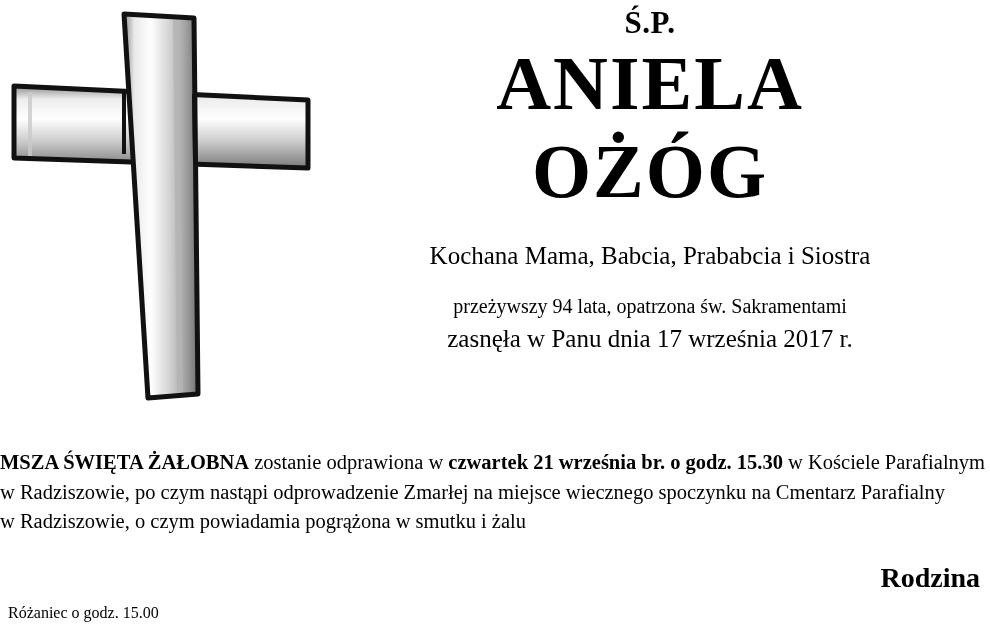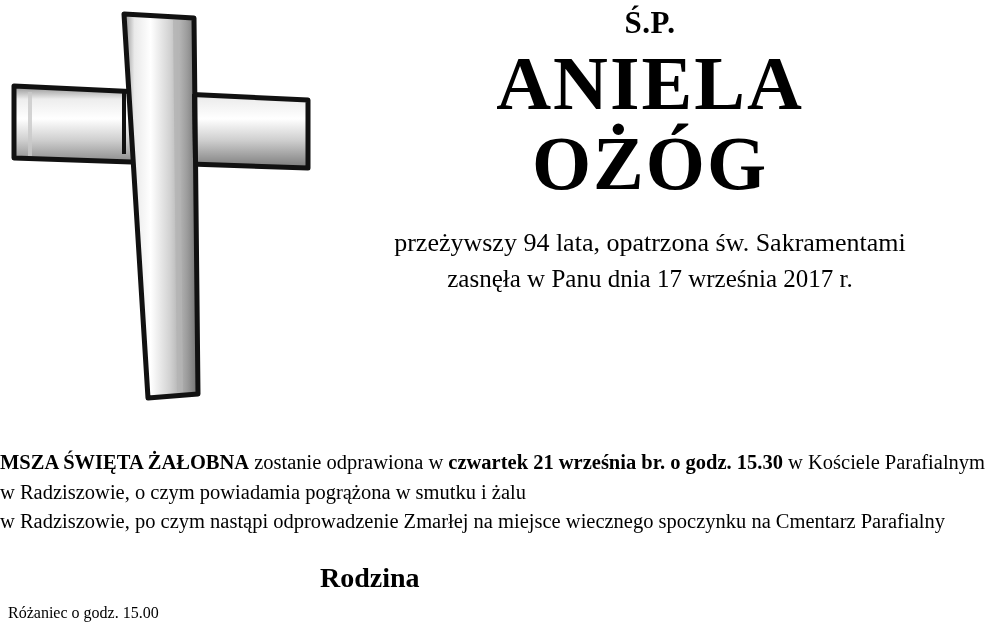--- a/index.html
+++ b/index.html
@@ -56,29 +56,29 @@
     font-weight: bold;
     letter-spacing: 2px;
     line-height: 1.05;
     margin-top: 4px;
   }
   .surname {
     font-size: 76px;
     font-weight: bold;
     letter-spacing: 2px;
     line-height: 1.05;
-    margin-top: 0;
+    margin-top: 8px;
   }
   .relations {
     font-size: 25px;
     margin-top: 28px;
     line-height: 1.25;
   }
   .age-line {
-    font-size: 26px;
+    font-size: 20px;
     margin-top: 22px;
     line-height: 1.3;
   }
   .death-line {
     font-size: 25px;
     line-height: 1.3;
     margin-top: 4px;
     text-align: center;
   }
 
@@ -100,21 +100,21 @@
   }
   .body-line b {
     font-weight: bold;
   }
 
   .signature {
     position: absolute;
     left: 320px;
     top: 562px;
     width: 660px;
-    text-align: left;
+    text-align: right;
     font-size: 28px;
     font-weight: bold;
   }
 
   .footnote {
     position: absolute;
     left: 8px;
     top: 604px;
     font-size: 16px;
   }
@@ -153,27 +153,28 @@
 
       <path d="M168 12 L172 384" stroke="#b4b4b4" stroke-width="6" fill="none" opacity="0.8"></path>
       <path d="M22 84 L22 148" stroke="#c9c9c9" stroke-width="4" fill="none" opacity="0.8"></path>
     </svg>
   </div>
 
   <div class="head-block">
     <div class="sp">Ś.P.</div>
     <div class="given-name">ANIELA</div>
     <div class="surname">OŻÓG</div>
+    <div class="relations">Kochana Mama, Babcia, Prababcia i Siostra</div>
     <div class="age-line">przeżywszy 94 lata, opatrzona św. Sakramentami</div>
     <div class="death-line">zasnęła w Panu dnia 17 września 2017 r.</div>
   </div>
 
   <div class="body-block">
     <div class="body-line"><span class="caps">MSZA ŚWIĘTA ŻAŁOBNA</span><span> zostanie odprawiona w </span><b>czwartek 21 września br. o godz. 15.30</b><span> w Kościele Parafialnym</span></div>
+    <div class="body-line">w Radziszowie,  po czym nastąpi odprowadzenie Zmarłej na miejsce wiecznego spoczynku na Cmentarz Parafialny</div>
     <div class="body-line">w Radziszowie,  o czym powiadamia pogrążona w smutku i żalu</div>
-    <div class="body-line">w Radziszowie,  po czym nastąpi odprowadzenie Zmarłej na miejsce wiecznego spoczynku na Cmentarz Parafialny</div>
   </div>
 
   <div class="signature">Rodzina</div>
 
   <div class="footnote">Różaniec o godz. 15.00</div>
 
 </div>
 
 </body></html>

